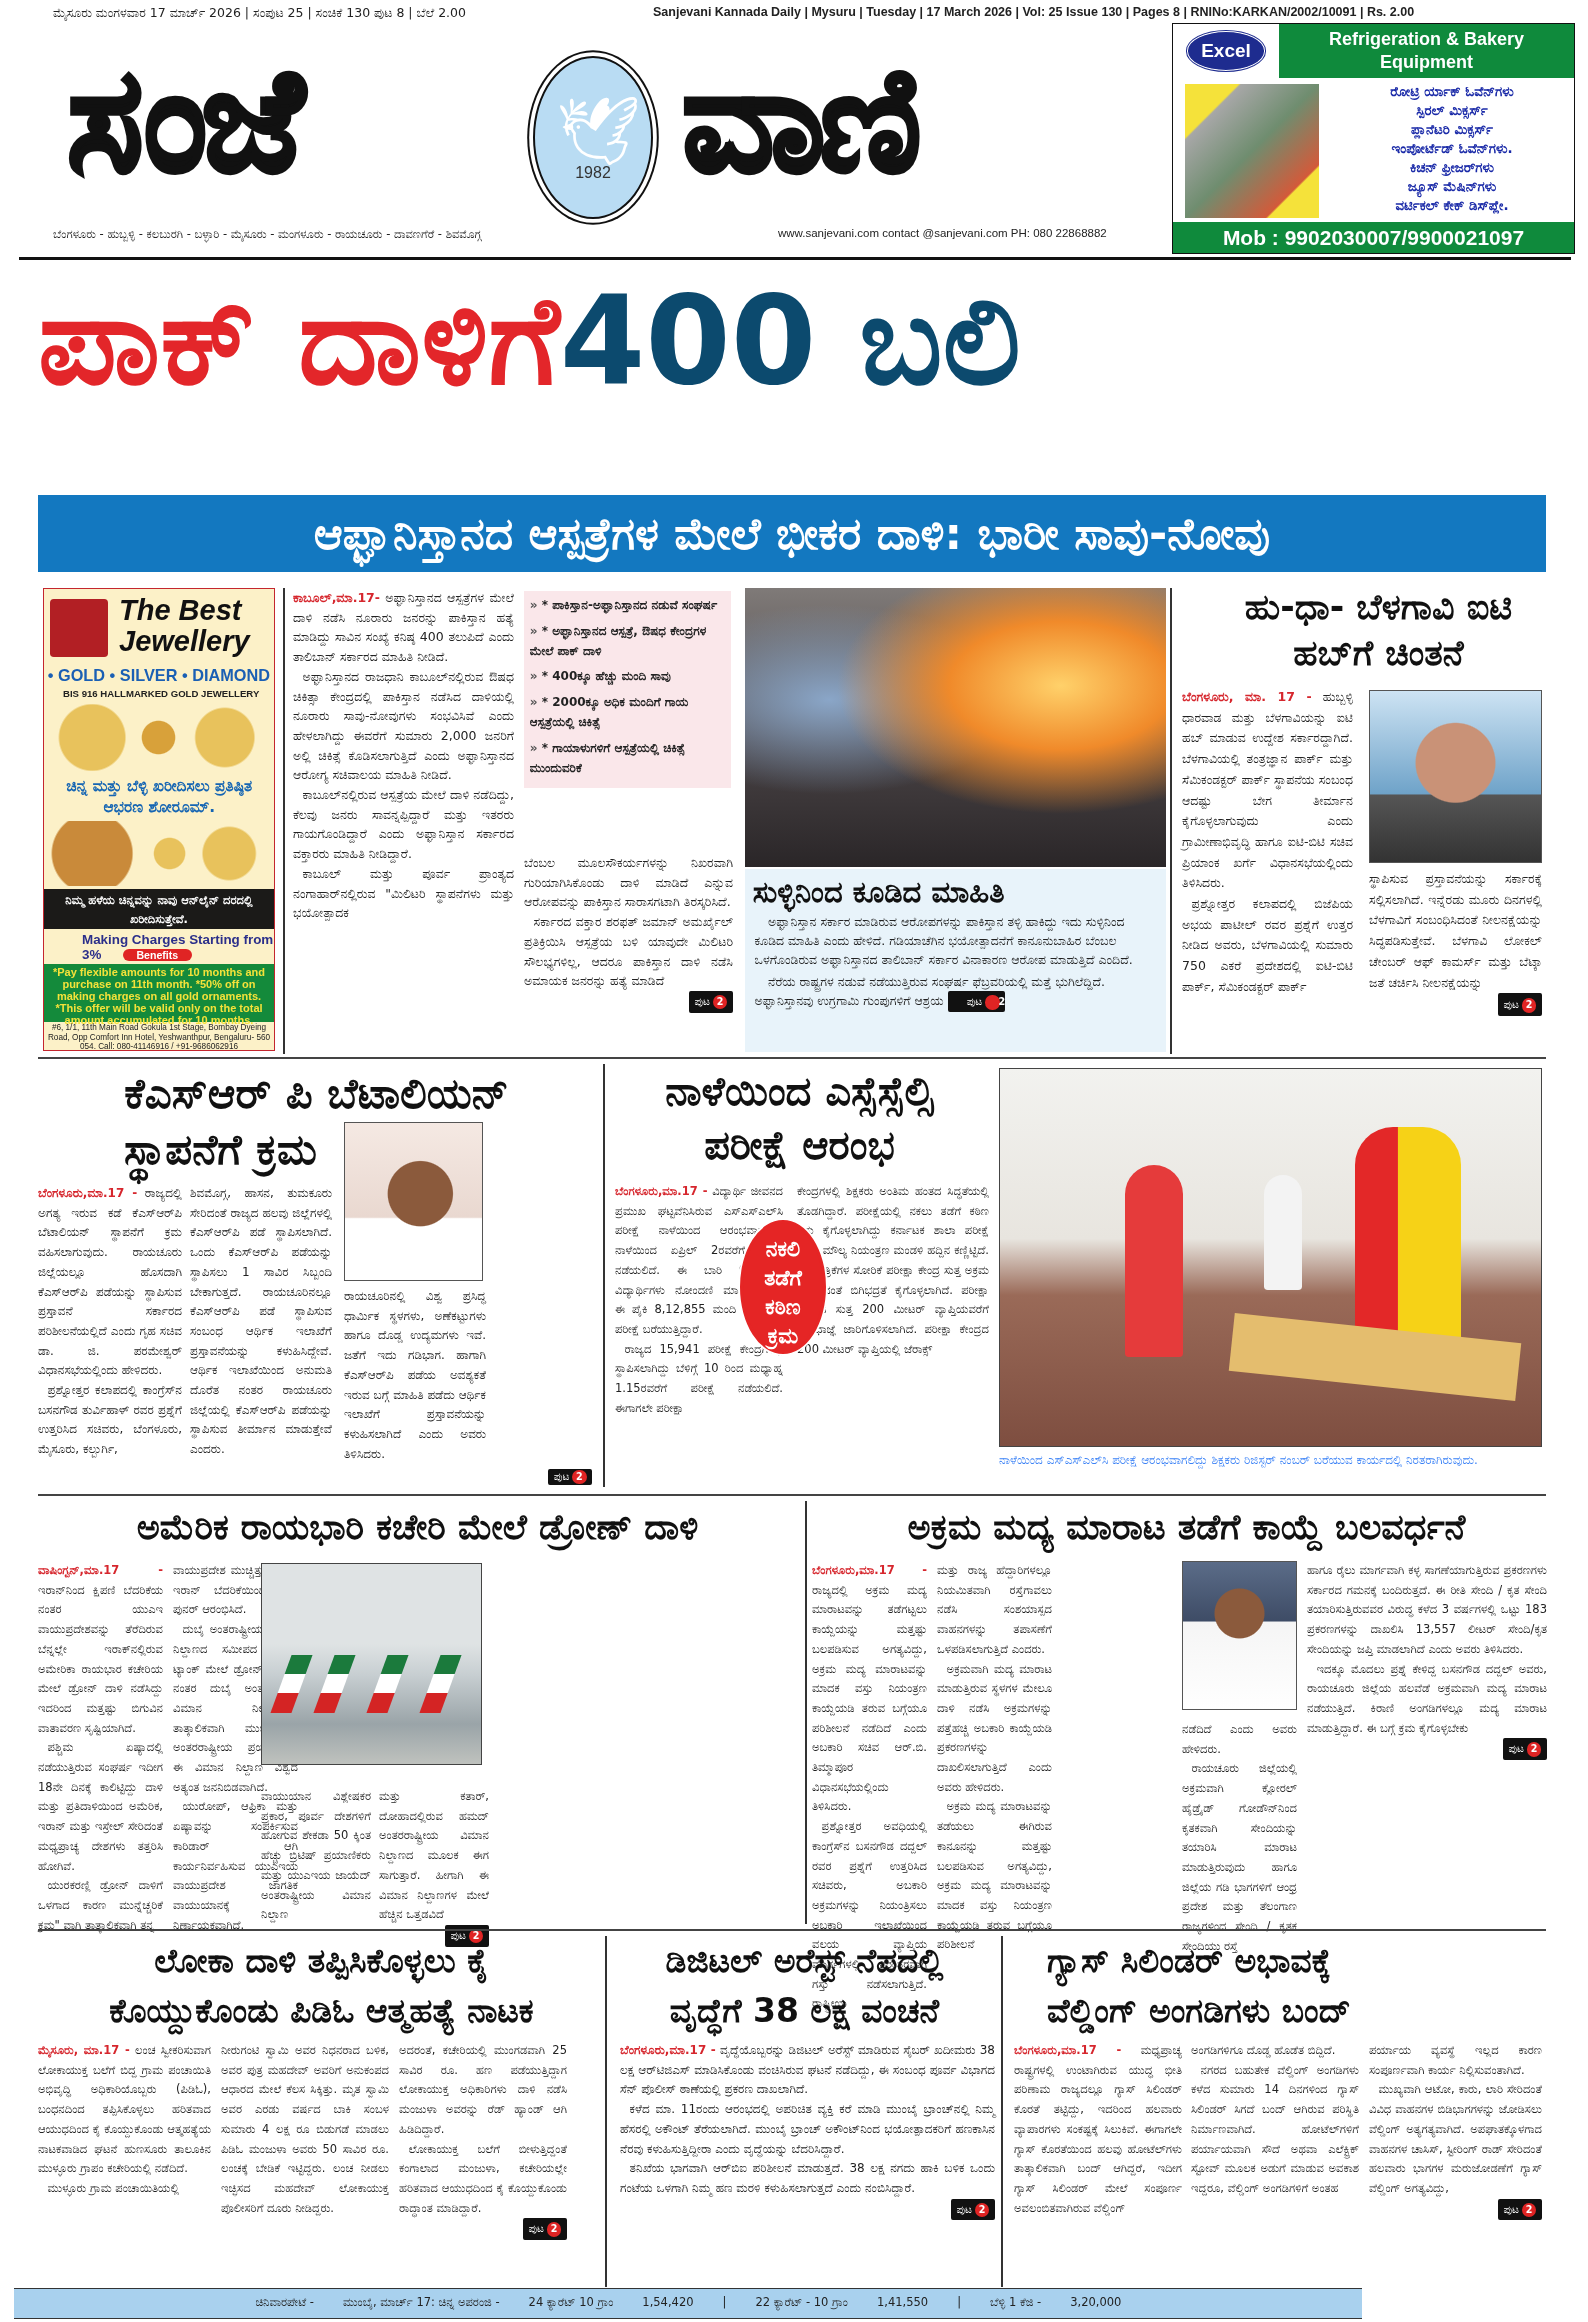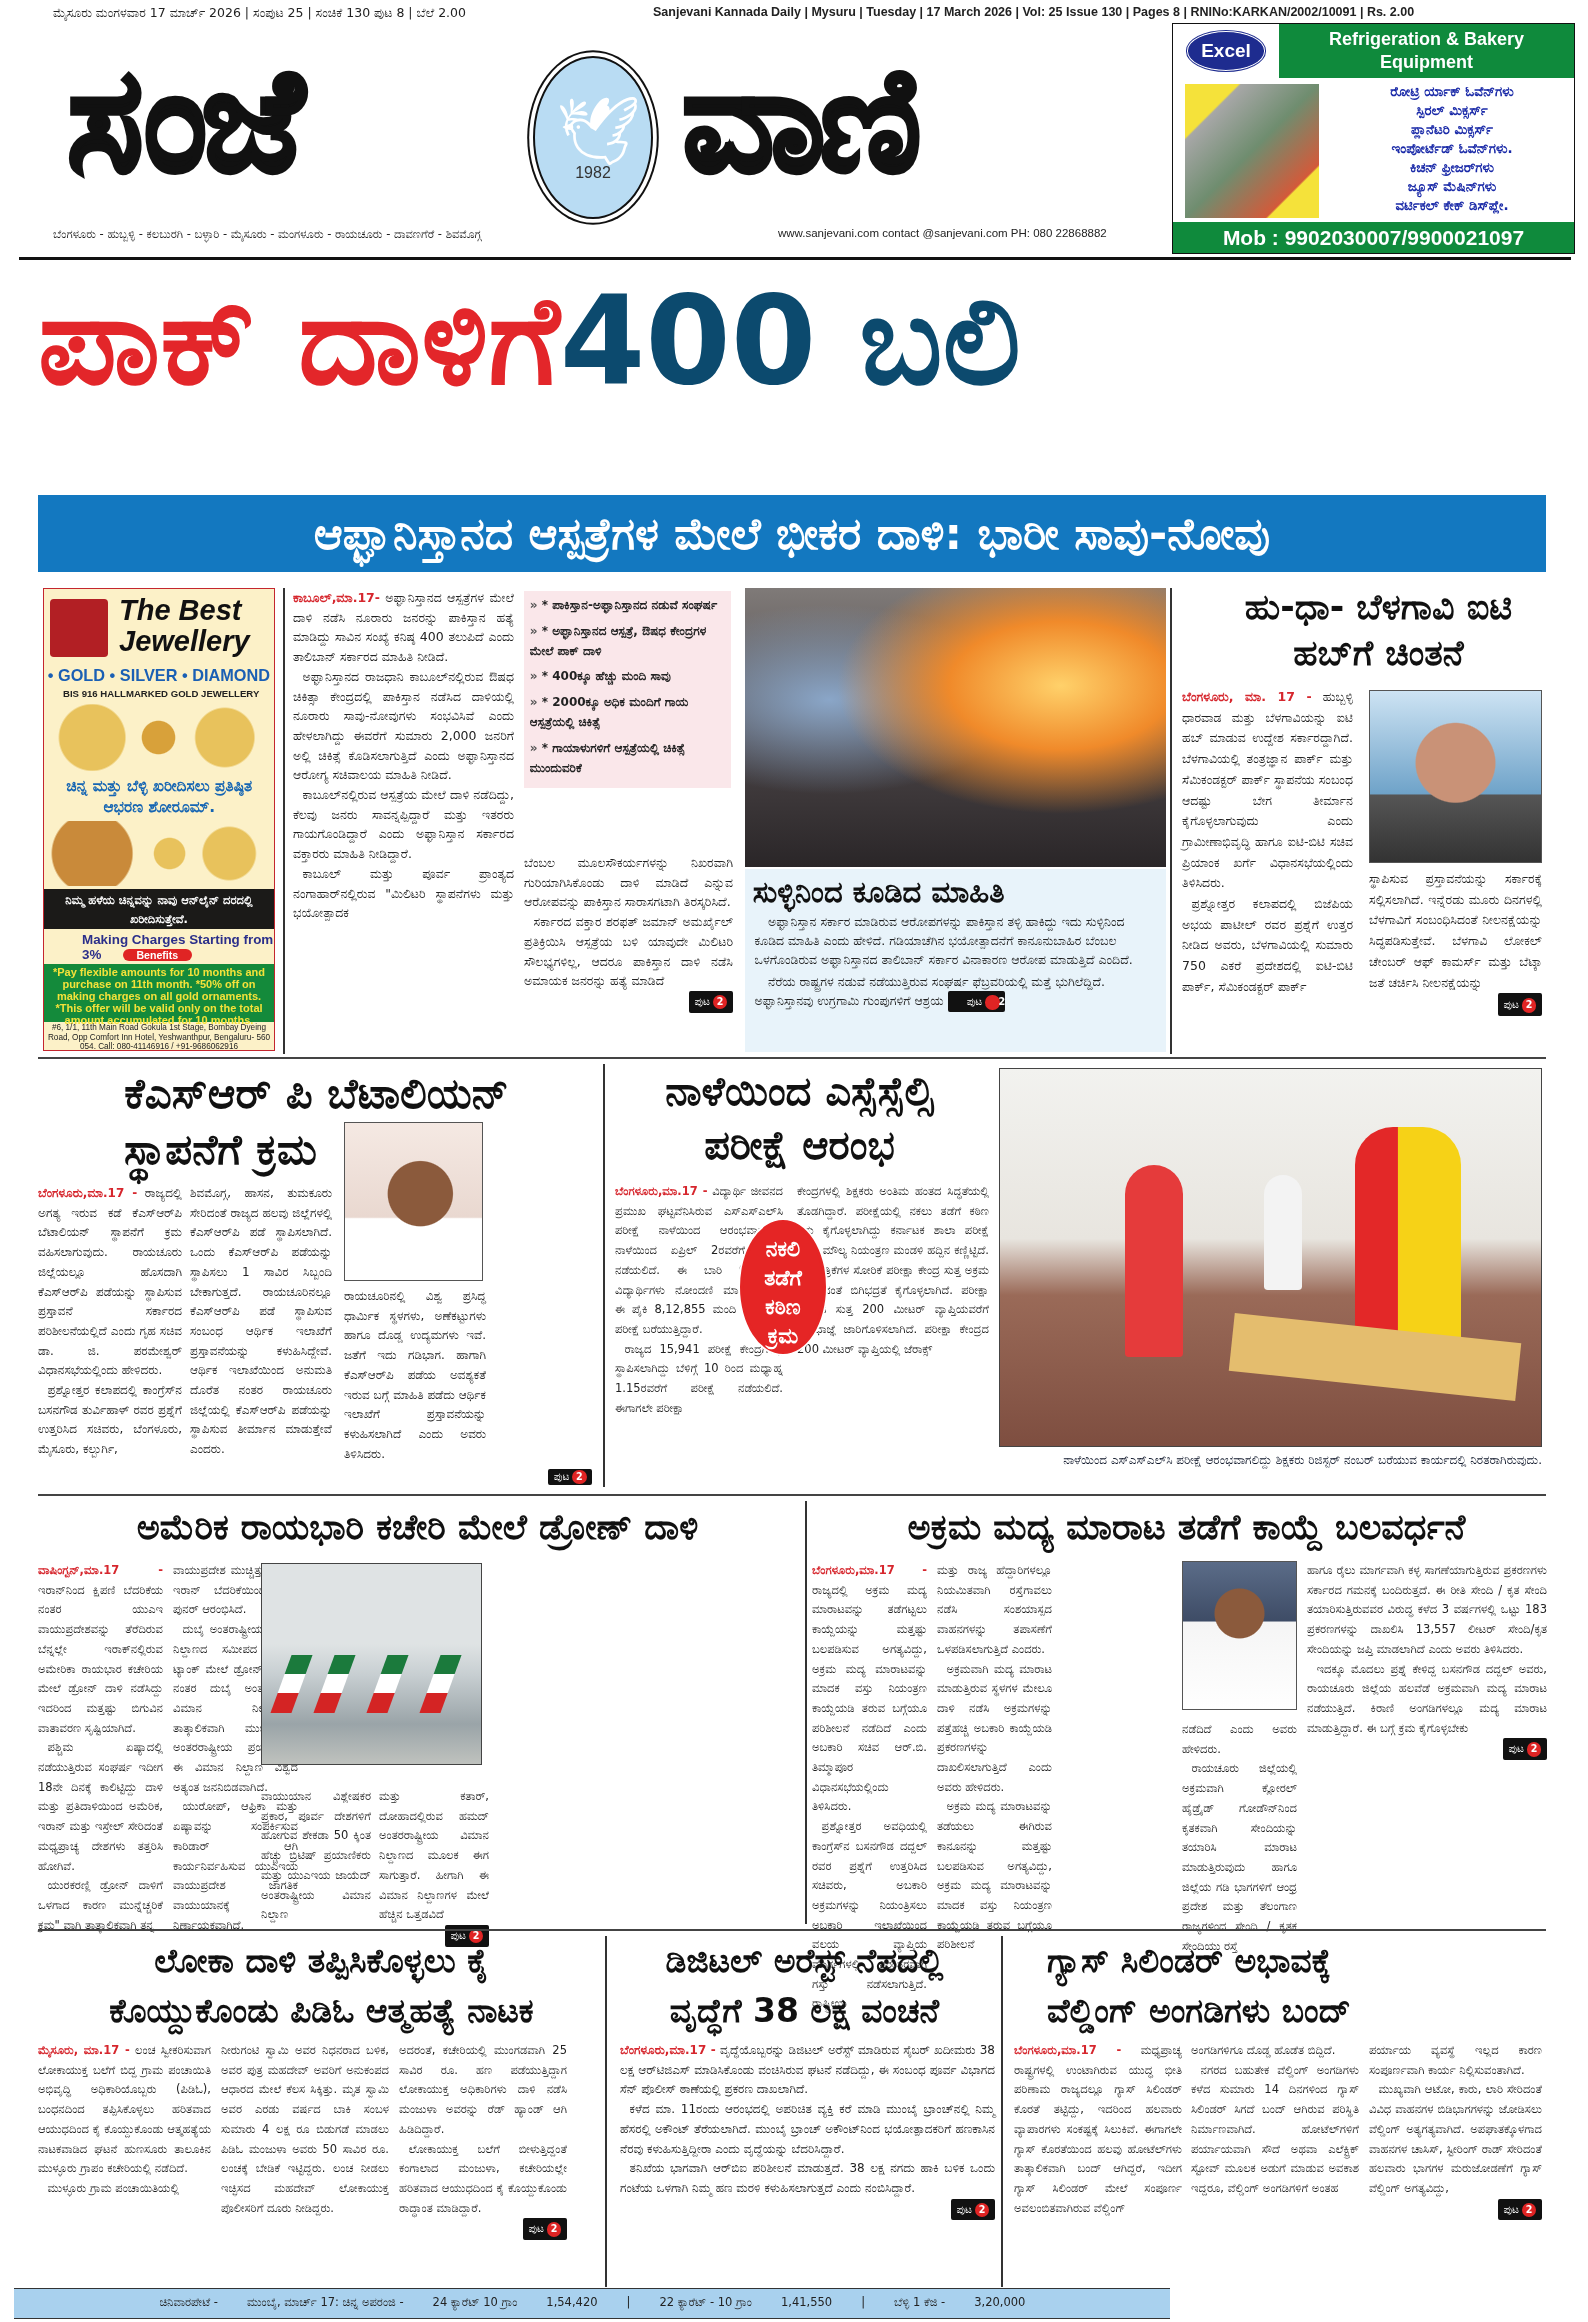--- a/index.html
+++ b/index.html
@@ -58,25 +58,25 @@
 .hh-title{top:584px;left:1177px;width:403px;text-align:center;font-size:35px;font-weight:900;line-height:46px;color:#111}
 .photo-minister{top:690px;left:1369px;width:173px;height:173px;background:radial-gradient(circle at 50% 42%,#c99277 0 30%,transparent 31%),linear-gradient(180deg,#cde3f3 0,#6fa3c9 60%,#555 61%,#333 100%);border:1px solid #555}
 .big-title{font-weight:900;color:#111;text-align:center}
 .photo-para{top:1119px;left:341px;width:139px;height:159px;background:radial-gradient(circle at 55% 45%,#8b5a3c 0 28%,transparent 29%),linear-gradient(180deg,#f5e9e3 0,#e9d8d0 60%,#fff 61%);border:1px solid #555}
 .red-oval{top:1220px;left:747px;width:86px;height:134px;background:#e52525;border-radius:50%;color:#fff;font-size:21px;font-weight:900;text-align:center;line-height:29px;padding-top:11.5px;border:3.8px solid #e52525;box-shadow:0 0 0 1.9px #fff}
 .photo-class{top:1068px;left:999px;width:543px;height:379px;background:linear-gradient(180deg,#f2f2ef 0,#e8e5df 45%,#9a6a58 60%,#7e4e40 100%);border:1px solid #444}
 .photo-class .p1{position:absolute;left:125px;top:96px;width:58px;height:192px;background:#e53b3b;border-radius:29px 29px 3.8px 3.8px}
 .photo-class .p2{position:absolute;left:264px;top:106px;width:38px;height:115px;background:#f3f3f3;border-radius:19px 19px 3.8px 3.8px}
 .photo-class .p3{position:absolute;left:355px;top:58px;width:106px;height:231px;background:linear-gradient(90deg,#e32828 0,#e32828 40%,#f6d217 41%);border-radius:38px 38px 3.8px 3.8px}
 .photo-class .desk{position:absolute;left:231px;top:259px;width:288px;height:58px;background:#e4bd6e;transform:rotate(6deg)}
-.caption{font-size:12px;text-align:right;line-height:19px;color:#0f172a}
+.caption{font-size:12px;text-align:left;line-height:19px;color:#3b82f6}
 .photo-airport{top:1563px;left:423px;width:331px;height:202px;background:linear-gradient(180deg,#dfe3e4 0,#dfe3e4 40%,#c8cfd2 55%,#9aa4a8 80%,#bfc2be 100%);border:1px solid #444}
 .photo-airport .tail{position:absolute;top:91px;width:21px;height:58px;background:linear-gradient(180deg,#1b7a3c 0 33%,#fff 33% 66%,#d42424 66%);transform:skewX(-20deg)}
 .photo-excise{top:1561px;left:1182px;width:168px;height:149px;background:radial-gradient(circle at 50% 35%,#8b5a3c 0 22%,transparent 23%),linear-gradient(180deg,#5b6c88 0,#3e4c66 40%,#f5f5f5 41%,#fff 100%);border:1px solid #555}
-.bottom-band{top:2288px;left:14.4px;width:1156px;height:31px;background:#a9d1ee;border-top:1.9px solid #333;border-bottom:1.9px solid #333;font-size:11.5px;line-height:27px;color:#222;display:flex;justify-content:center;gap:29px}
+.bottom-band{top:2288px;left:14.4px;width:1348px;height:31px;background:#a9d1ee;border-top:1.9px solid #333;border-bottom:1.9px solid #333;font-size:11.5px;line-height:27px;color:#222;display:flex;justify-content:center;gap:29px}
 </style>
 </head>
 <body>
 
 <div class="abs topline">
   <span class="kn">ಮೈಸೂರು ಮಂಗಳವಾರ 17 ಮಾರ್ಚ್ 2026 | ಸಂಪುಟ 25 | ಸಂಚಿಕೆ 130 ಪುಟ 8 | ಬೆಲೆ 2.00</span>
   <span class="en">Sanjevani Kannada Daily | Mysuru | Tuesday | 17 March 2026 | Vol: 25 Issue 130 | Pages 8 | RNINo:KARKAN/2002/10091 | Rs. 2.00</span>
 </div>
 
 <div class="abs masthead">

